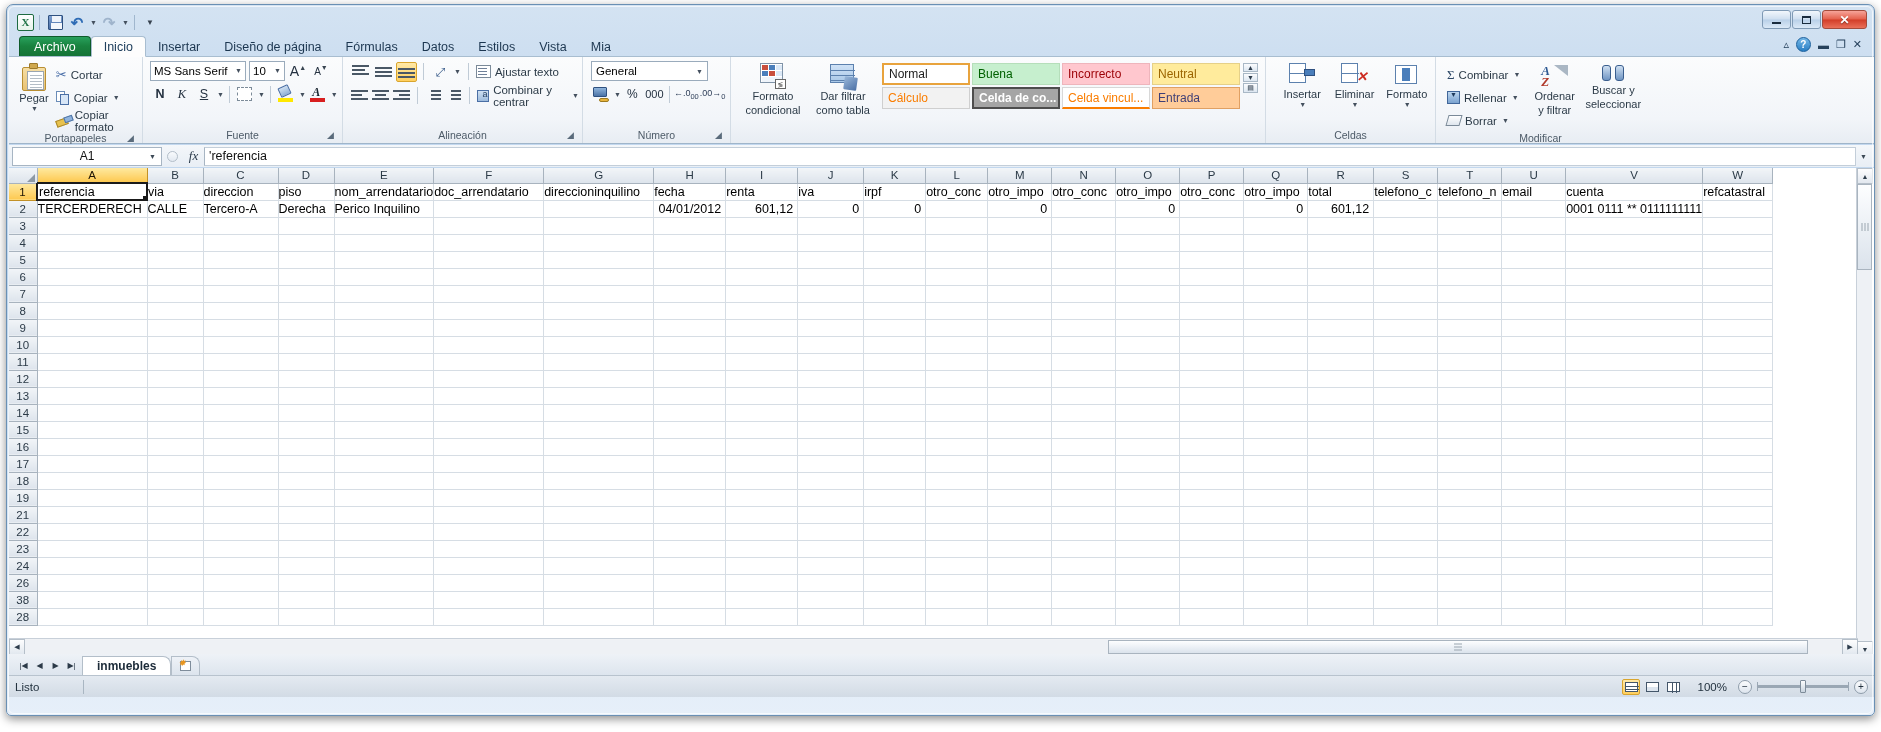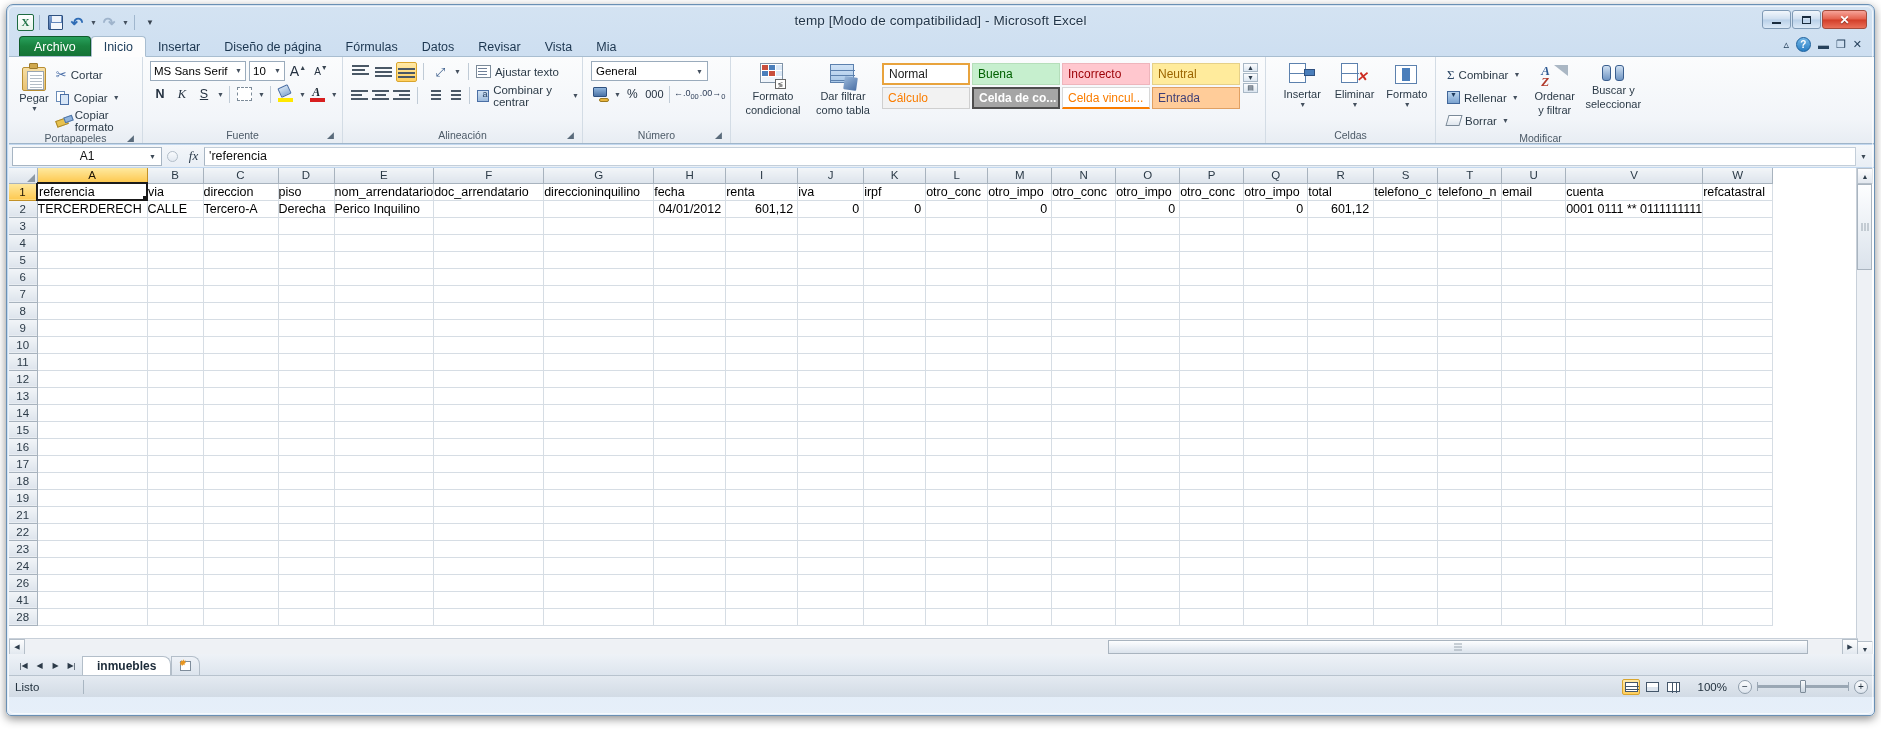--- a/index.html
+++ b/index.html
@@ -382,21 +382,20 @@
       <div class="qat-btn">
           <span class="arrow-redo dim">↷</span>
         </div>
       <span class="mini-caret">▼</span>
       <div class="qat-sep"></div>
       <div class="qat-btn">
           <span class="qat-more">▼</span>
         </div>
     </div>
 
-    <div id="title-text">temp  [Modo de compatibilidad]  -  Microsoft Excel</div>
 
     <div id="wincontrols">
       <div class="wb">
           <span class="min-g"></span>
         </div>
       <div class="wb">
           <span class="max-g"></span>
         </div>
       <div class="wb close">
           <span class="close-g">✕</span>
@@ -404,21 +403,21 @@
     </div>
   </div>
 
   <div id="tabstrip">
     <div class="tab filetab">Archivo</div>
     <div class="tab active">Inicio</div>
     <div class="tab">Insertar</div>
     <div class="tab">Diseño de página</div>
     <div class="tab">Fórmulas</div>
     <div class="tab">Datos</div>
-    <div class="tab">Revisar</div>
+    <div class="tab">Estilos</div>
     <div class="tab">Vista</div>
     <div class="tab">Mia</div>
   </div>
 
   <div id="ribbon-help">
     <span class="rh">▵</span>
     <span class="help-circle">?</span>
     <span class="rh">▬</span>
     <span class="rh">❐</span>
     <span class="rh">✕</span>
@@ -1415,21 +1414,21 @@
             <td class="cell" style="width: 64px;"></td>
             <td class="cell" style="width: 64px;"></td>
             <td class="cell" style="width: 66px;"></td>
             <td class="cell" style="width: 64px;"></td>
             <td class="cell" style="width: 64px;"></td>
             <td class="cell" style="width: 64px;"></td>
             <td class="cell" style="width: 128px;"></td>
             <td class="cell" style="width: 70px;"></td>
           </tr>
           <tr>
-            <th class="rowhead">41</th>
+            <th class="rowhead">38</th>
             <td class="cell" style="width: 110px;"></td>
             <td class="cell" style="width: 56px;"></td>
             <td class="cell" style="width: 75px;"></td>
             <td class="cell" style="width: 56px;"></td>
             <td class="cell" style="width: 88px;"></td>
             <td class="cell" style="width: 110px;"></td>
             <td class="cell" style="width: 110px;"></td>
             <td class="cell" style="width: 72px;"></td>
             <td class="cell" style="width: 72px;"></td>
             <td class="cell" style="width: 66px;"></td>

